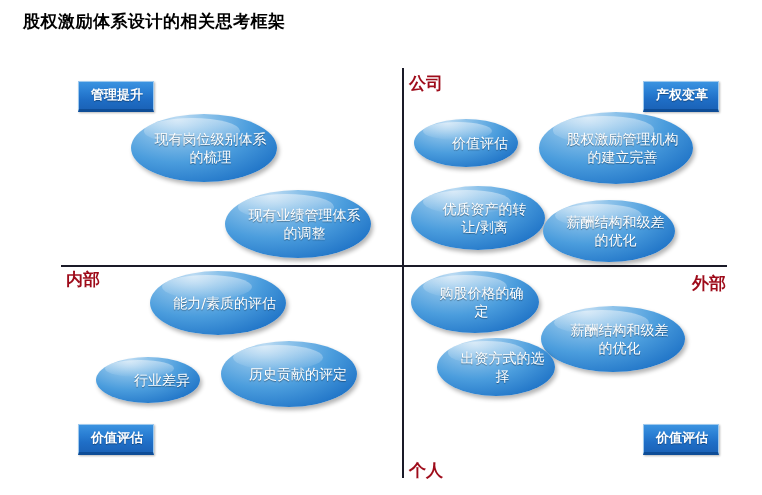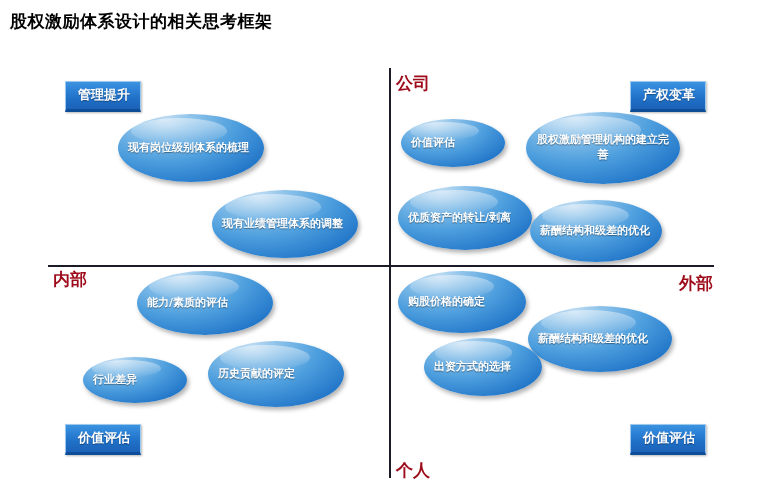--- a/index.html
+++ b/index.html
@@ -1,15 +1,15 @@
 <!DOCTYPE html>
 <html><head>
 <meta charset="utf-8">
 <style>
-  * { box-sizing: border-box; }
+  * { box-sizing: border-box; margin-left: 13px; }
   html, body {
     margin: 0; padding: 0;
     background: #ffffff;
   }
   body {
     width: 762px; height: 495px;
     position: relative;
     font-family: "DejaVu Sans", "Liberation Sans", sans-serif;
     overflow: hidden;
   }
@@ -72,25 +72,25 @@
   #corner-tag-tr { left: 630px; top: 81px; }
   #corner-tag-bl { left: 65px;  top: 424px; }
   #corner-tag-br { left: 630px; top: 424px; }
 
   
   .bubble {
     position: absolute;
     border-radius: 50%;
     display: flex;
     align-items: center;
-    justify-content: flex-start;
+    justify-content: flex-end;
     text-align: center;
     color: #ffffff;
-    font-size: 11px;
-    font-weight: bold;
+    font-size: 14px;
+    font-weight: normal;
     line-height: 1.32;
     background:
       radial-gradient(ellipse 120% 150% at 32% 8%,
         #bedcf3 0%, #8cc2ea 16%, #4b9ddd 42%, #2276c8 68%, #1b5fae 88%, #17559f 100%);
     box-shadow: 2px 3px 4px rgba(0,0,0,0.30);
     text-shadow: 0 1px 1px rgba(0,0,0,0.40);
     overflow: hidden;
   }
   .bubble .bubble-text {
     padding: 0 10px;

